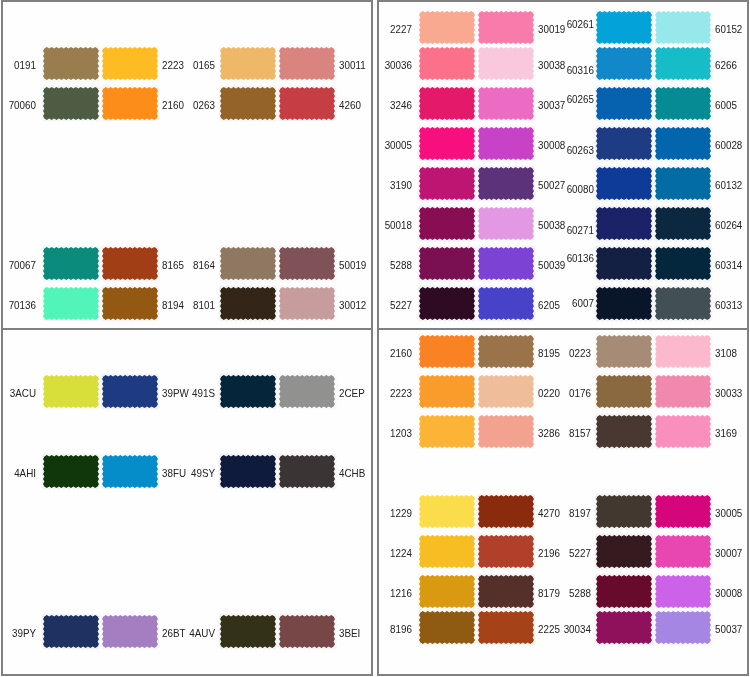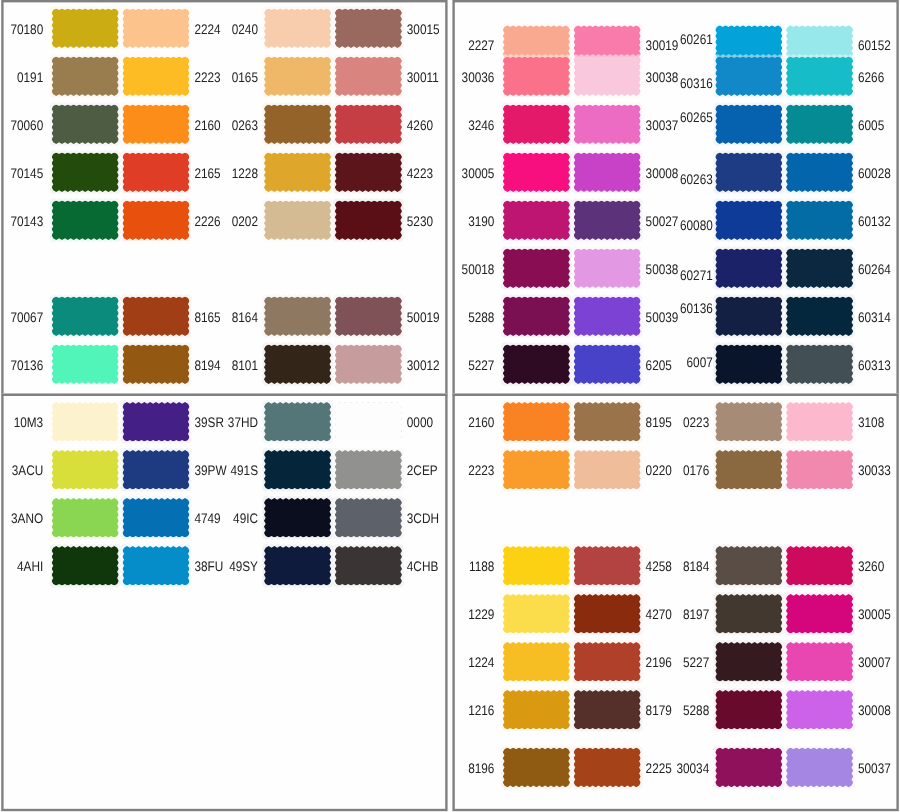--- a/index.html
+++ b/index.html
@@ -48,34 +48,20 @@
         <path d="M3.82,0.00L6.24,1.40L8.65,0.00L11.07,1.40L13.49,0.00L15.91,1.40L18.33,0.00L20.75,1.40L23.16,0.00L25.58,1.40L28.00,0.00L30.42,1.40L32.84,0.00L35.25,1.40L37.67,0.00L40.09,1.40L42.51,0.00L44.93,1.40L47.35,0.00L49.76,1.40L52.18,0.00L54.60,1.40L56.00,3.92L54.60,6.43L56.00,8.95L54.60,11.47L56.00,13.98L54.60,16.50L56.00,19.02L54.60,21.53L56.00,24.05L54.60,26.57L56.00,29.08L54.60,31.60L52.18,33.00L49.76,31.60L47.35,33.00L44.93,31.60L42.51,33.00L40.09,31.60L37.67,33.00L35.25,31.60L32.84,33.00L30.42,31.60L28.00,33.00L25.58,31.60L23.16,33.00L20.75,31.60L18.33,33.00L15.91,31.60L13.49,33.00L11.07,31.60L8.65,33.00L6.24,31.60L3.82,33.00L1.40,31.60L0.00,29.08L1.40,26.57L0.00,24.05L1.40,21.53L0.00,19.02L1.40,16.50L0.00,13.98L1.40,11.47L0.00,8.95L1.40,6.43L0.00,3.92L1.40,1.40Z"></path>
       </clipPath>
 <clipPath id="pinkedGlow" clipPathUnits="userSpaceOnUse">
         <path d="M3.78,0.00L6.17,1.40L8.55,0.00L10.93,1.40L13.32,0.00L15.70,1.40L18.08,0.00L20.47,1.40L22.85,0.00L25.23,1.40L27.62,0.00L30.00,1.40L32.38,0.00L34.77,1.40L37.15,0.00L39.53,1.40L41.92,0.00L44.30,1.40L46.68,0.00L49.07,1.40L51.45,0.00L53.83,1.40L56.22,0.00L58.60,1.40L60.00,3.84L58.60,6.29L60.00,8.73L58.60,11.17L60.00,13.61L58.60,16.06L60.00,18.50L58.60,20.94L60.00,23.39L58.60,25.83L60.00,28.27L58.60,30.71L60.00,33.16L58.60,35.60L56.22,37.00L53.83,35.60L51.45,37.00L49.07,35.60L46.68,37.00L44.30,35.60L41.92,37.00L39.53,35.60L37.15,37.00L34.77,35.60L32.38,37.00L30.00,35.60L27.62,37.00L25.23,35.60L22.85,37.00L20.47,35.60L18.08,37.00L15.70,35.60L13.32,37.00L10.93,35.60L8.55,37.00L6.17,35.60L3.78,37.00L1.40,35.60L0.00,33.16L1.40,30.71L0.00,28.27L1.40,25.83L0.00,23.39L1.40,20.94L0.00,18.50L1.40,16.06L0.00,13.61L1.40,11.17L0.00,8.73L1.40,6.29L0.00,3.84L1.40,1.40Z"></path>
       </clipPath>
 </defs>
   </svg>
 
 <div id="card">
   <div class="panel p0">
-    <div class="row" style="top:0px">
-      <span class="lbl lblA">70180</span>
-      <span class="swglow gA1" style="background: rgb(250, 247, 231);"></span>
-      <span class="sw sA1" style="background: rgb(203, 172, 19);"></span>
-      <span class="swglow gA2" style="background: rgb(255, 249, 244);"></span>
-      <span class="sw sA2" style="background: rgb(253, 195, 140);"></span>
-      <span class="lbl lblAr">2224</span>
-      <span class="lbl lblB">0240</span>
-      <span class="swglow gB1" style="background: rgb(254, 250, 247);"></span>
-      <span class="sw sB1" style="background: rgb(247, 205, 174);"></span>
-      <span class="swglow gB2" style="background: rgb(245, 240, 239);"></span>
-      <span class="sw sB2" style="background: rgb(153, 104, 95);"></span>
-      <span class="lbl lblBr">30015</span>
-    </div>
     <div class="row" style="top:40px">
       <span class="lbl lblA">0191</span>
       <span class="swglow gA1" style="background: rgb(245, 242, 237);"></span>
       <span class="sw sA1" style="background: rgb(154, 125, 78);"></span>
       <span class="swglow gA2" style="background: rgb(255, 248, 233);"></span>
       <span class="sw sA2" style="background: rgb(253, 188, 36);"></span>
       <span class="lbl lblAr">2223</span>
       <span class="lbl lblB">0165</span>
       <span class="swglow gB1" style="background: rgb(253, 248, 240);"></span>
       <span class="sw sB1" style="background: rgb(239, 184, 104);"></span>
@@ -90,48 +76,20 @@
       <span class="swglow gA2" style="background: rgb(255, 244, 232);"></span>
       <span class="sw sA2" style="background: rgb(252, 141, 25);"></span>
       <span class="lbl lblAr">2160</span>
       <span class="lbl lblB">0263</span>
       <span class="swglow gB1" style="background: rgb(244, 239, 234);"></span>
       <span class="sw sB1" style="background: rgb(147, 99, 42);"></span>
       <span class="swglow gB2" style="background: rgb(249, 236, 236);"></span>
       <span class="sw sB2" style="background: rgb(197, 62, 68);"></span>
       <span class="lbl lblBr">4260</span>
     </div>
-    <div class="row" style="top:120px">
-      <span class="lbl lblA">70145</span>
-      <span class="swglow gA1" style="background: rgb(233, 237, 231);"></span>
-      <span class="sw sA1" style="background: rgb(35, 76, 12);"></span>
-      <span class="swglow gA2" style="background: rgb(252, 236, 233);"></span>
-      <span class="sw sA2" style="background: rgb(224, 61, 38);"></span>
-      <span class="lbl lblAr">2165</span>
-      <span class="lbl lblB">1228</span>
-      <span class="swglow gB1" style="background: rgb(252, 246, 234);"></span>
-      <span class="sw sB1" style="background: rgb(223, 166, 44);"></span>
-      <span class="swglow gB2" style="background: rgb(239, 232, 232);"></span>
-      <span class="sw sB2" style="background: rgb(92, 21, 27);"></span>
-      <span class="lbl lblBr">4223</span>
-    </div>
-    <div class="row" style="top:160px">
-      <span class="lbl lblA">70143</span>
-      <span class="swglow gA1" style="background: rgb(230, 240, 235);"></span>
-      <span class="sw sA1" style="background: rgb(7, 106, 51);"></span>
-      <span class="swglow gA2" style="background: rgb(253, 238, 231);"></span>
-      <span class="sw sA2" style="background: rgb(232, 80, 14);"></span>
-      <span class="lbl lblAr">2226</span>
-      <span class="lbl lblB">0202</span>
-      <span class="swglow gB1" style="background: rgb(251, 248, 244);"></span>
-      <span class="sw sB1" style="background: rgb(212, 187, 147);"></span>
-      <span class="swglow gB2" style="background: rgb(239, 231, 232);"></span>
-      <span class="sw sB2" style="background: rgb(90, 15, 22);"></span>
-      <span class="lbl lblBr">5230</span>
-    </div>
     <div class="row" style="top:240px">
       <span class="lbl lblA">70067</span>
       <span class="swglow gA1" style="background: rgb(231, 243, 242);"></span>
       <span class="sw sA1" style="background: rgb(11, 139, 124);"></span>
       <span class="swglow gA2" style="background: rgb(246, 236, 232);"></span>
       <span class="sw sA2" style="background: rgb(162, 62, 22);"></span>
       <span class="lbl lblAr">8165</span>
       <span class="lbl lblB">8164</span>
       <span class="swglow gB1" style="background: rgb(244, 242, 239);"></span>
       <span class="sw sB1" style="background: rgb(143, 120, 98);"></span>
@@ -148,21 +106,21 @@
       <span class="lbl lblAr">8194</span>
       <span class="lbl lblB">8101</span>
       <span class="swglow gB1" style="background: rgb(235, 233, 232);"></span>
       <span class="sw sB1" style="background: rgb(51, 38, 25);"></span>
       <span class="swglow gB2" style="background: rgb(249, 245, 245);"></span>
       <span class="sw sB2" style="background: rgb(199, 156, 156);"></span>
       <span class="lbl lblBr">30012</span>
     </div>
   </div>
   <div class="panel p1">
-    <div class="row" style="top:14px">
+    <div class="row" style="top:4px">
       <span class="lbl lblA">2227</span>
       <span class="swglow gA1" style="background: rgb(254, 246, 244);"></span>
       <span class="sw sA1" style="background: rgb(249, 169, 144);"></span>
       <span class="swglow gA2" style="background: rgb(254, 242, 247);"></span>
       <span class="sw sA2" style="background: rgb(248, 123, 171);"></span>
       <span class="lbl lblAr">30019</span>
       <span class="lbl lblB" style="top:13px">60261</span>
       <span class="swglow gB1" style="background: rgb(230, 246, 251);"></span>
       <span class="sw sB1" style="background: rgb(3, 163, 217);"></span>
       <span class="swglow gB2" style="background: rgb(245, 253, 253);"></span>
@@ -262,75 +220,61 @@
       <span class="lbl lblAr">6205</span>
       <span class="lbl lblB" style="top:16px">6007</span>
       <span class="swglow gB1" style="background: rgb(230, 232, 234);"></span>
       <span class="sw sB1" style="background: rgb(9, 21, 43);"></span>
       <span class="swglow gB2" style="background: rgb(236, 237, 238);"></span>
       <span class="sw sB2" style="background: rgb(66, 79, 84);"></span>
       <span class="lbl lblBr">60313</span>
     </div>
   </div>
   <div class="panel p2">
-    <div class="row" style="top:0px">
-      <span class="lbl lblA">10M3</span>
-      <span class="swglow gA1" style="background: rgb(255, 254, 250);"></span>
-      <span class="sw sA1" style="background: rgb(253, 242, 206);"></span>
-      <span class="swglow gA2" style="background: rgb(236, 233, 243);"></span>
-      <span class="sw sA2" style="background: rgb(67, 31, 134);"></span>
-      <span class="lbl lblAr">39SR</span>
-      <span class="lbl lblB">37HD</span>
-      <span class="swglow gB1" style="background: rgb(238, 241, 242);"></span>
-      <span class="sw sB1" style="background: rgb(85, 118, 121);"></span>
-      <span class="swglow gB2" style="background: rgb(255, 255, 255);"></span>
-      <span class="sw sB2 swwhite" style="background: rgb(253, 253, 253);"></span>
-      <span class="lbl lblBr">0000</span>
-    </div>
     <div class="row" style="top:40px">
       <span class="lbl lblA">3ACU</span>
       <span class="swglow gA1" style="background: rgb(251, 252, 235);"></span>
       <span class="sw sA1" style="background: rgb(216, 222, 58);"></span>
       <span class="swglow gA2" style="background: rgb(233, 235, 243);"></span>
       <span class="sw sA2" style="background: rgb(30, 59, 130);"></span>
       <span class="lbl lblAr">39PW</span>
       <span class="lbl lblB">491S</span>
       <span class="swglow gB1" style="background: rgb(230, 233, 235);"></span>
       <span class="sw sB1" style="background: rgb(5, 38, 58);"></span>
       <span class="swglow gB2" style="background: rgb(244, 244, 244);"></span>
       <span class="sw sB2" style="background: rgb(145, 145, 144);"></span>
       <span class="lbl lblBr">2CEP</span>
     </div>
-    <div class="row" style="top:80px">
-      <span class="lbl lblA">3ANO</span>
-      <span class="swglow gA1" style="background: rgb(243, 251, 238);"></span>
-      <span class="sw sA1" style="background: rgb(138, 213, 81);"></span>
-      <span class="swglow gA2" style="background: rgb(230, 241, 248);"></span>
-      <span class="sw sA2" style="background: rgb(5, 111, 180);"></span>
-      <span class="lbl lblAr">4749</span>
-      <span class="lbl lblB">49IC</span>
-      <span class="swglow gB1" style="background: rgb(231, 231, 233);"></span>
-      <span class="sw sB1" style="background: rgb(10, 14, 31);"></span>
-      <span class="swglow gB2" style="background: rgb(239, 239, 240);"></span>
-      <span class="sw sB2" style="background: rgb(93, 97, 105);"></span>
-      <span class="lbl lblBr">3CDH</span>
-    </div>
     <div class="row" style="top:120px">
       <span class="lbl lblA">4AHI</span>
       <span class="swglow gA1" style="background: rgb(231, 235, 231);"></span>
       <span class="sw sA1" style="background: rgb(16, 55, 11);"></span>
       <span class="swglow gA2" style="background: rgb(230, 244, 250);"></span>
       <span class="sw sA2" style="background: rgb(4, 141, 200);"></span>
       <span class="lbl lblAr">38FU</span>
       <span class="lbl lblB">49SY</span>
       <span class="swglow gB1" style="background: rgb(231, 232, 236);"></span>
       <span class="sw sB1" style="background: rgb(14, 27, 60);"></span>
       <span class="swglow gB2" style="background: rgb(235, 235, 235);"></span>
       <span class="sw sB2" style="background: rgb(58, 53, 52);"></span>
       <span class="lbl lblBr">4CHB</span>
+    </div>
+    <div class="row" style="top:280px">
+      <span class="lbl lblA">39PY</span>
+      <span class="swglow gA1" style="background: rgb(232, 235, 239);"></span>
+      <span class="sw sA1" style="background: rgb(29, 50, 96);"></span>
+      <span class="swglow gA2" style="background: rgb(246, 242, 249);"></span>
+      <span class="sw sA2" style="background: rgb(163, 127, 194);"></span>
+      <span class="lbl lblAr">26BT</span>
+      <span class="lbl lblB">4AUV</span>
+      <span class="swglow gB1" style="background: rgb(235, 235, 232);"></span>
+      <span class="sw sB1" style="background: rgb(51, 50, 25);"></span>
+      <span class="swglow gB2" style="background: rgb(241, 237, 237);"></span>
+      <span class="sw sB2" style="background: rgb(118, 71, 70);"></span>
+      <span class="lbl lblBr">3BEI</span>
     </div>
   </div>
   <div class="panel p3">
     <div class="row" style="top:0px">
       <span class="lbl lblA">2160</span>
       <span class="swglow gA1" style="background: rgb(254, 243, 233);"></span>
       <span class="sw sA1" style="background: rgb(249, 130, 34);"></span>
       <span class="swglow gA2" style="background: rgb(245, 241, 237);"></span>
       <span class="sw sA2" style="background: rgb(154, 115, 74);"></span>
       <span class="lbl lblAr">8195</span>
@@ -348,33 +292,33 @@
       <span class="swglow gA2" style="background: rgb(254, 248, 245);"></span>
       <span class="sw sA2" style="background: rgb(240, 189, 154);"></span>
       <span class="lbl lblAr">0220</span>
       <span class="lbl lblB">0176</span>
       <span class="swglow gB1" style="background: rgb(243, 240, 236);"></span>
       <span class="sw sB1" style="background: rgb(138, 104, 64);"></span>
       <span class="swglow gB2" style="background: rgb(254, 243, 247);"></span>
       <span class="sw sB2" style="background: rgb(241, 137, 174);"></span>
       <span class="lbl lblBr">30033</span>
     </div>
-    <div class="row" style="top:120px">
-      <span class="lbl lblA">1188</span>
-      <span class="swglow gA1" style="background: rgb(255, 250, 232);"></span>
-      <span class="sw sA1" style="background: rgb(252, 209, 20);"></span>
-      <span class="swglow gA2" style="background: rgb(247, 236, 236);"></span>
-      <span class="sw sA2" style="background: rgb(179, 67, 64);"></span>
-      <span class="lbl lblAr">4258</span>
-      <span class="lbl lblB">8184</span>
-      <span class="swglow gB1" style="background: rgb(238, 237, 237);"></span>
-      <span class="sw sB1" style="background: rgb(89, 77, 70);"></span>
-      <span class="swglow gB2" style="background: rgb(250, 231, 239);"></span>
-      <span class="sw sB2" style="background: rgb(206, 10, 94);"></span>
-      <span class="lbl lblBr">3260</span>
+    <div class="row" style="top:80px">
+      <span class="lbl lblA">1203</span>
+      <span class="swglow gA1" style="background: rgb(255, 248, 235);"></span>
+      <span class="sw sA1" style="background: rgb(251, 180, 54);"></span>
+      <span class="swglow gA2" style="background: rgb(254, 246, 244);"></span>
+      <span class="sw sA2" style="background: rgb(242, 162, 143);"></span>
+      <span class="lbl lblAr">3286</span>
+      <span class="lbl lblB">8157</span>
+      <span class="swglow gB1" style="background: rgb(237, 235, 234);"></span>
+      <span class="sw sB1" style="background: rgb(72, 56, 49);"></span>
+      <span class="swglow gB2" style="background: rgb(254, 244, 248);"></span>
+      <span class="sw sB2" style="background: rgb(248, 143, 189);"></span>
+      <span class="lbl lblBr">3169</span>
     </div>
     <div class="row" style="top:160px">
       <span class="lbl lblA">1229</span>
       <span class="swglow gA1" style="background: rgb(255, 252, 237);"></span>
       <span class="sw sA1" style="background: rgb(251, 220, 74);"></span>
       <span class="swglow gA2" style="background: rgb(243, 234, 231);"></span>
       <span class="sw sA2" style="background: rgb(138, 43, 13);"></span>
       <span class="lbl lblAr">4270</span>
       <span class="lbl lblB">8197</span>
       <span class="swglow gB1" style="background: rgb(236, 235, 234);"></span>
@@ -404,21 +348,21 @@
       <span class="swglow gA2" style="background: rgb(238, 234, 234);"></span>
       <span class="sw sA2" style="background: rgb(85, 48, 43);"></span>
       <span class="lbl lblAr">8179</span>
       <span class="lbl lblB">5288</span>
       <span class="swglow gB1" style="background: rgb(240, 231, 234);"></span>
       <span class="sw sB1" style="background: rgb(104, 10, 43);"></span>
       <span class="swglow gB2" style="background: rgb(250, 239, 253);"></span>
       <span class="sw sB2" style="background: rgb(203, 98, 232);"></span>
       <span class="lbl lblBr">30008</span>
     </div>
-    <div class="row" style="top:288px">
+    <div class="row" style="top:276px">
       <span class="lbl lblA">8196</span>
       <span class="swglow gA1" style="background: rgb(244, 239, 231);"></span>
       <span class="sw sA1" style="background: rgb(143, 91, 19);"></span>
       <span class="swglow gA2" style="background: rgb(246, 236, 232);"></span>
       <span class="sw sA2" style="background: rgb(166, 66, 23);"></span>
       <span class="lbl lblAr">2225</span>
       <span class="lbl lblB">30034</span>
       <span class="swglow gB1" style="background: rgb(244, 231, 239);"></span>
       <span class="sw sB1" style="background: rgb(144, 17, 91);"></span>
       <span class="swglow gB2" style="background: rgb(246, 243, 252);"></span>

